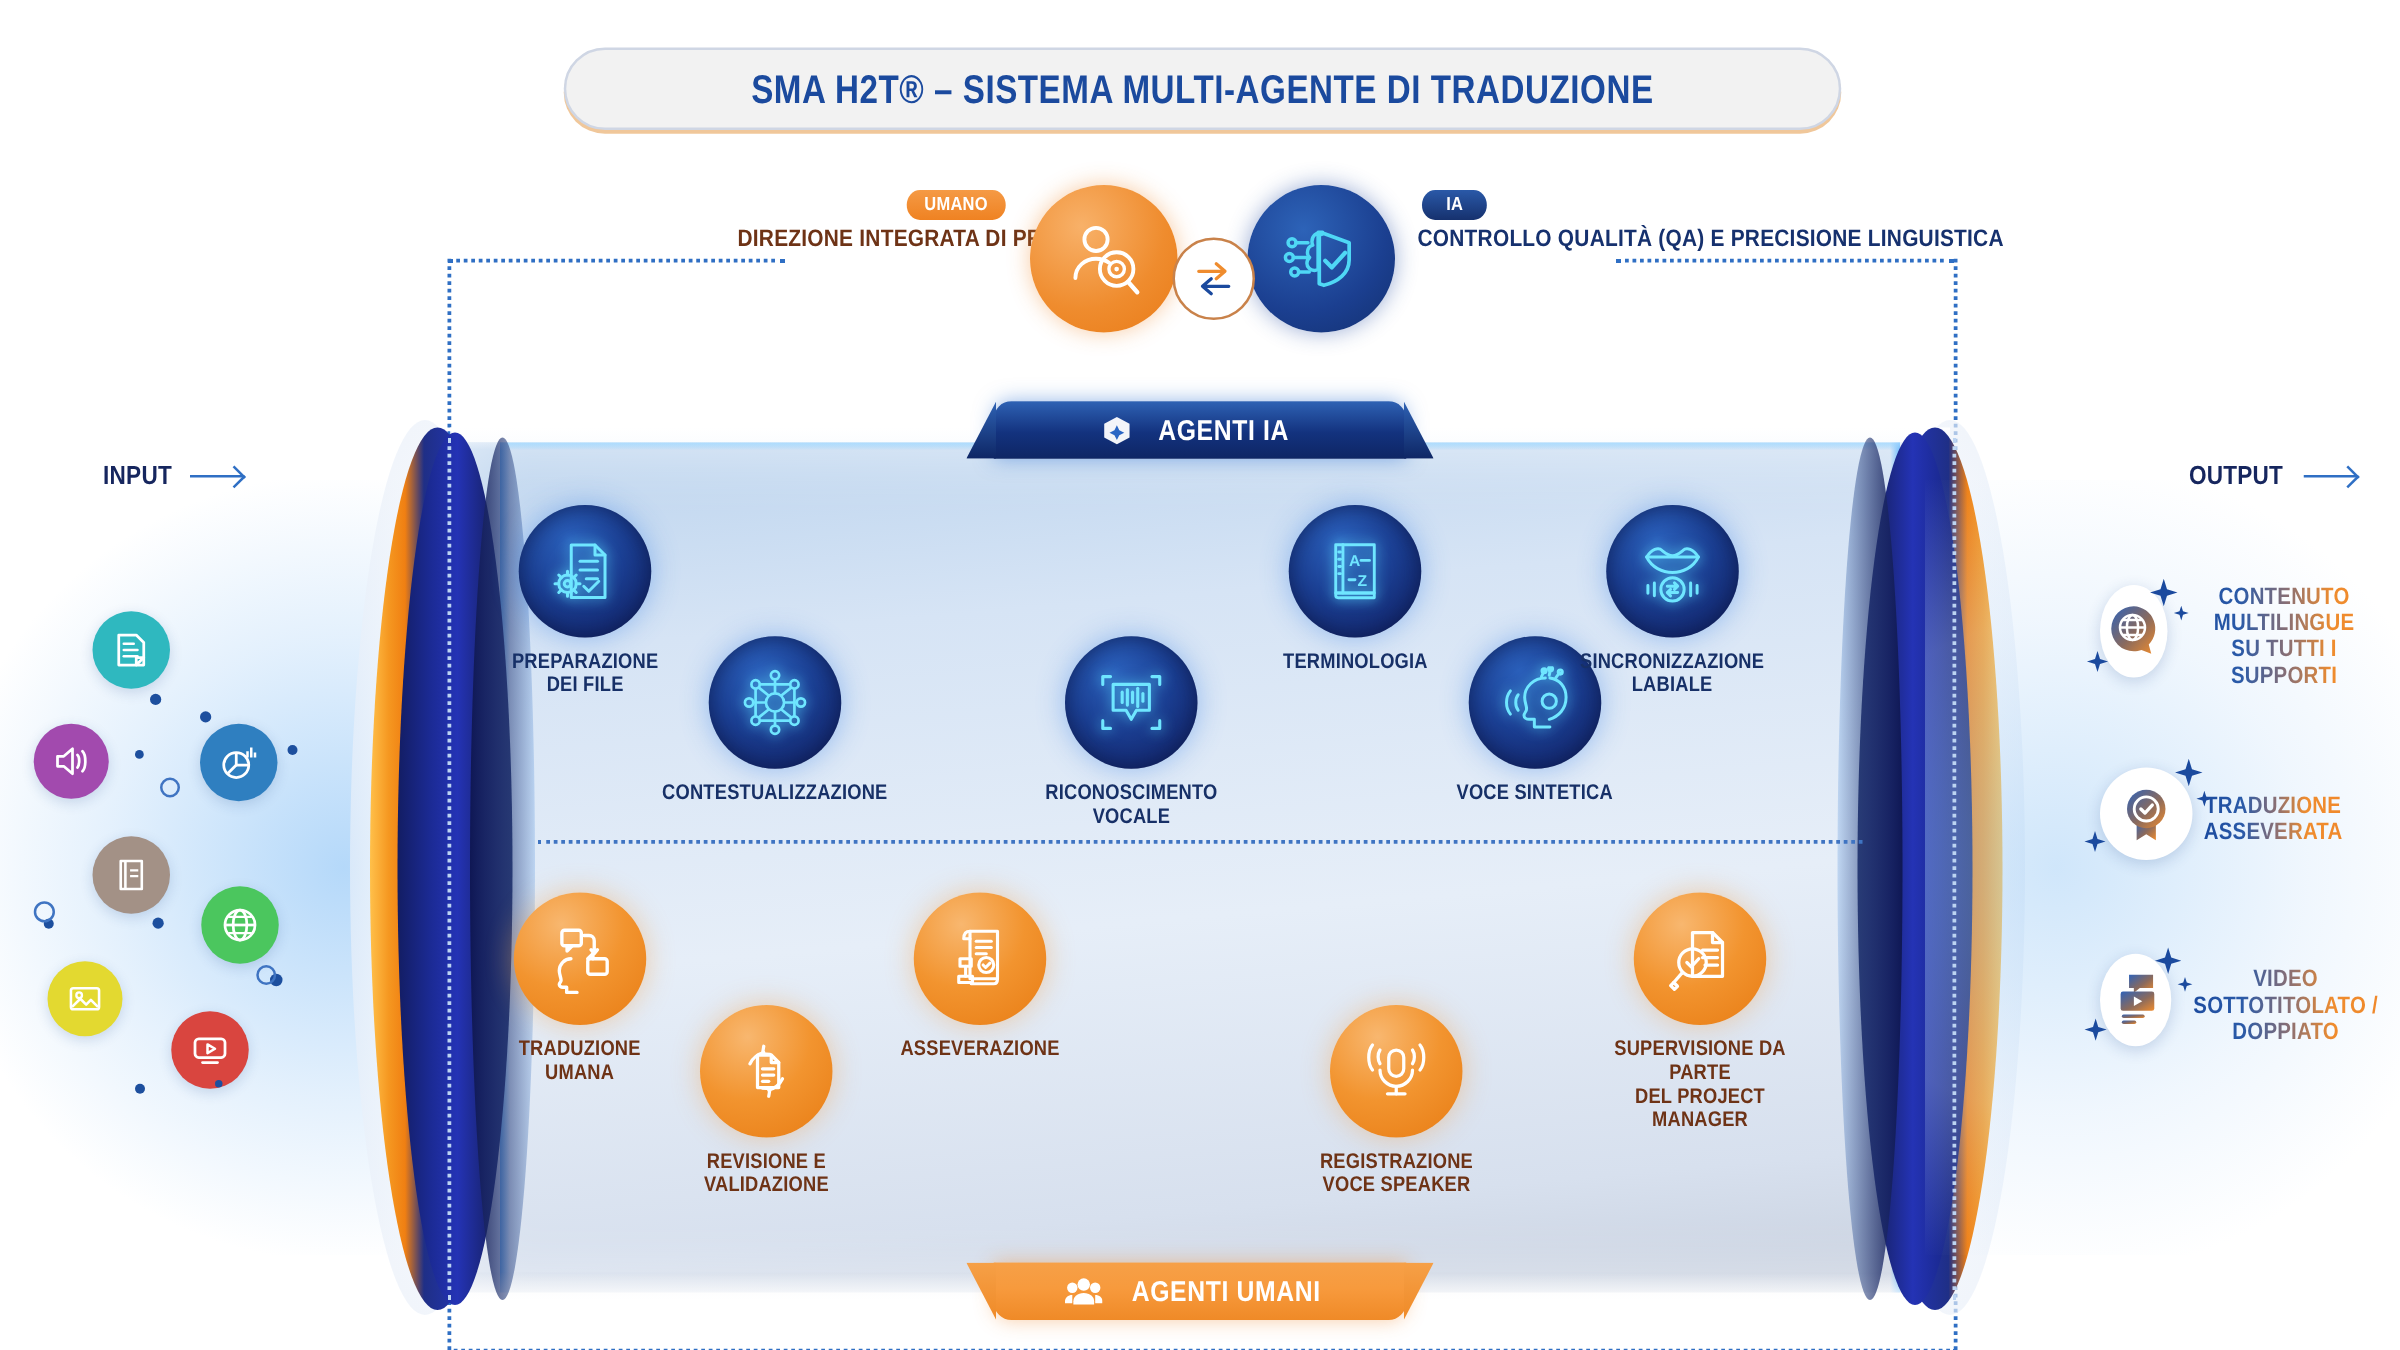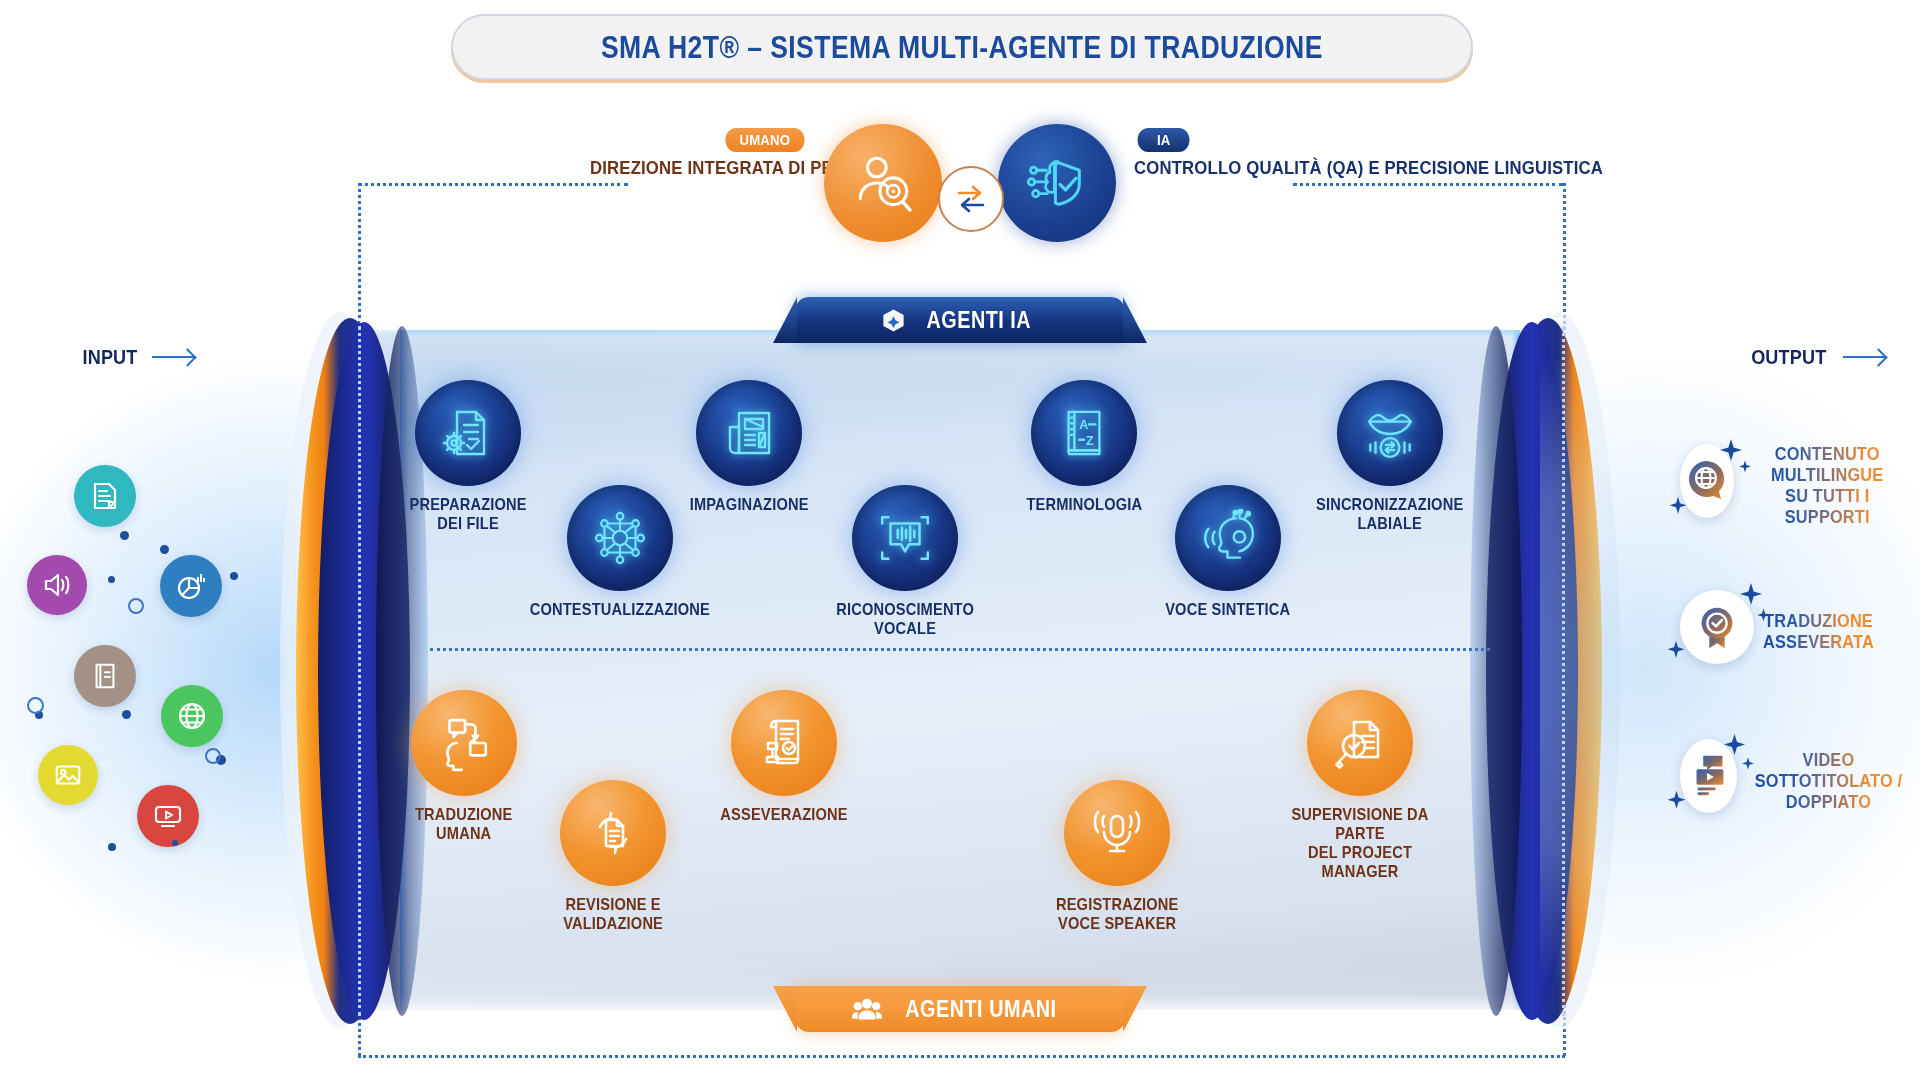--- a/index.html
+++ b/index.html
@@ -1,21 +1,21 @@
 <!DOCTYPE html>
 <html><head>
 <meta charset="utf-8">
 <style>
   html,body{margin:0;padding:0;}
   body{
     width:1920px;height:1080px;overflow:hidden;position:relative;
     background:#ffffff;
     font-family:"Liberation Sans", sans-serif;
   }
-  .stage{position:absolute;inset:0;}
+  .stage{position:absolute;inset:0;margin-top:24px;}
 
   
   .cond{
     font-family:"Liberation Sans", sans-serif;
     font-weight:700;
     letter-spacing:.2px;
     transform:scaleX(.86);
     transform-origin:center center;
     white-space:nowrap;
   }
@@ -417,38 +417,20 @@
           <circle cx="13" cy="42" r="3.2"></circle>
             <circle cx="43" cy="42" r="3.2"></circle>
           <path d="M28 10v11M28 35v11M11 28h10M35 28h10M15.3 16.3l8 6.5M40.7 16.3l-8 6.5M15.3 39.7l8-6.5M40.7 39.7l-8-6.5"></path>
           <path d="M13 17v22M43 17v22M16 14h24M16 42h24"></path>
         </g>
       </svg>
     </div>
     <div class="node-label cond">CONTESTUALIZZAZIONE</div>
   </div>
 
-  <div class="node ai" style="left:665px;top:380px;width:168px;">
-    <div class="node-circle" style="width:106px;height:106px;">
-      <svg width="56" height="56" viewBox="0 0 56 56">
-        <g fill="none" stroke="#6fe6ff" stroke-width="2.4" stroke-linejoin="round" stroke-linecap="round">
-          <path d="M18 8h30v40H18z"></path>
-          <path d="M18 22H9v21a5 5 0 0 0 5 5h4z"></path>
-          <rect x="24" y="14" width="18" height="10"></rect>
-          <line x1="24" y1="14" x2="42" y2="22"></line>
-          <line x1="24" y1="30" x2="34" y2="30"></line>
-            <line x1="24" y1="35" x2="34" y2="35"></line>
-            <line x1="24" y1="40" x2="34" y2="40"></line>
-          <path d="M38 28h6v14h-6z"></path>
-            <line x1="38" y1="42" x2="44" y2="28"></line>
-        </g>
-      </svg>
-    </div>
-    <div class="node-label cond">IMPAGINAZIONE</div>
-  </div>
 
   <div class="node ai" style="left:805px;top:485px;width:200px;">
     <div class="node-circle" style="width:106px;height:106px;">
       <svg width="58" height="58" viewBox="0 0 56 56">
         <g fill="none" stroke="#6fe6ff" stroke-width="2.4" stroke-linecap="round" stroke-linejoin="round">
           <path d="M6 14V8h6M50 14V8h-6M6 42v6h6M50 42v6h-6"></path>
           <path d="M14 14h28v20H32l-4 7-4-7H14z"></path>
           <line x1="21" y1="20" x2="21" y2="28"></line>
             <line x1="25" y1="18" x2="25" y2="30"></line>
           <line x1="29" y1="20" x2="29" y2="28"></line>
@@ -493,21 +475,21 @@
           <circle cx="35" cy="3.5" r="1.6"></circle>
             <circle cx="40" cy="2" r="1.6"></circle>
             <circle cx="47.5" cy="4.5" r="1.6"></circle>
           <path d="M15 22c-2.5 3-2.5 9 0 12M9 19c-4 5-4 13 0 18"></path>
         </g>
       </svg>
     </div>
     <div class="node-label cond">VOCE SINTETICA</div>
   </div>
 
-  <div class="node ai" style="left:1290px;top:380px;width:200px;">
+  <div class="node ai" style="left:1238px;top:380px;width:200px;">
     <div class="node-circle" style="width:106px;height:106px;">
       <svg width="58" height="58" viewBox="0 0 56 56">
         <g fill="none" stroke="#6fe6ff" stroke-width="2.3" stroke-linecap="round" stroke-linejoin="round">
           <path d="M8 17c4-6 9-8 12-5 3 2.5 5 4 8 4s5-1.5 8-4c3-3 8-1 12 5-4 8-12 12-20 12S12 25 8 17z"></path>
           <path d="M8 17h40"></path>
           <circle cx="28" cy="42" r="9"></circle>
           <path d="M24 39.5h8M32 39.5l-2.5-2.5M32 39.5l-2.5 2.5M32 44.5h-8M24 44.5l2.5-2.5M24 44.5l2.5 2.5"></path>
           <path d="M14 37v10M9 39v6M42 37v10M47 39v6"></path>
         </g>
       </svg>

